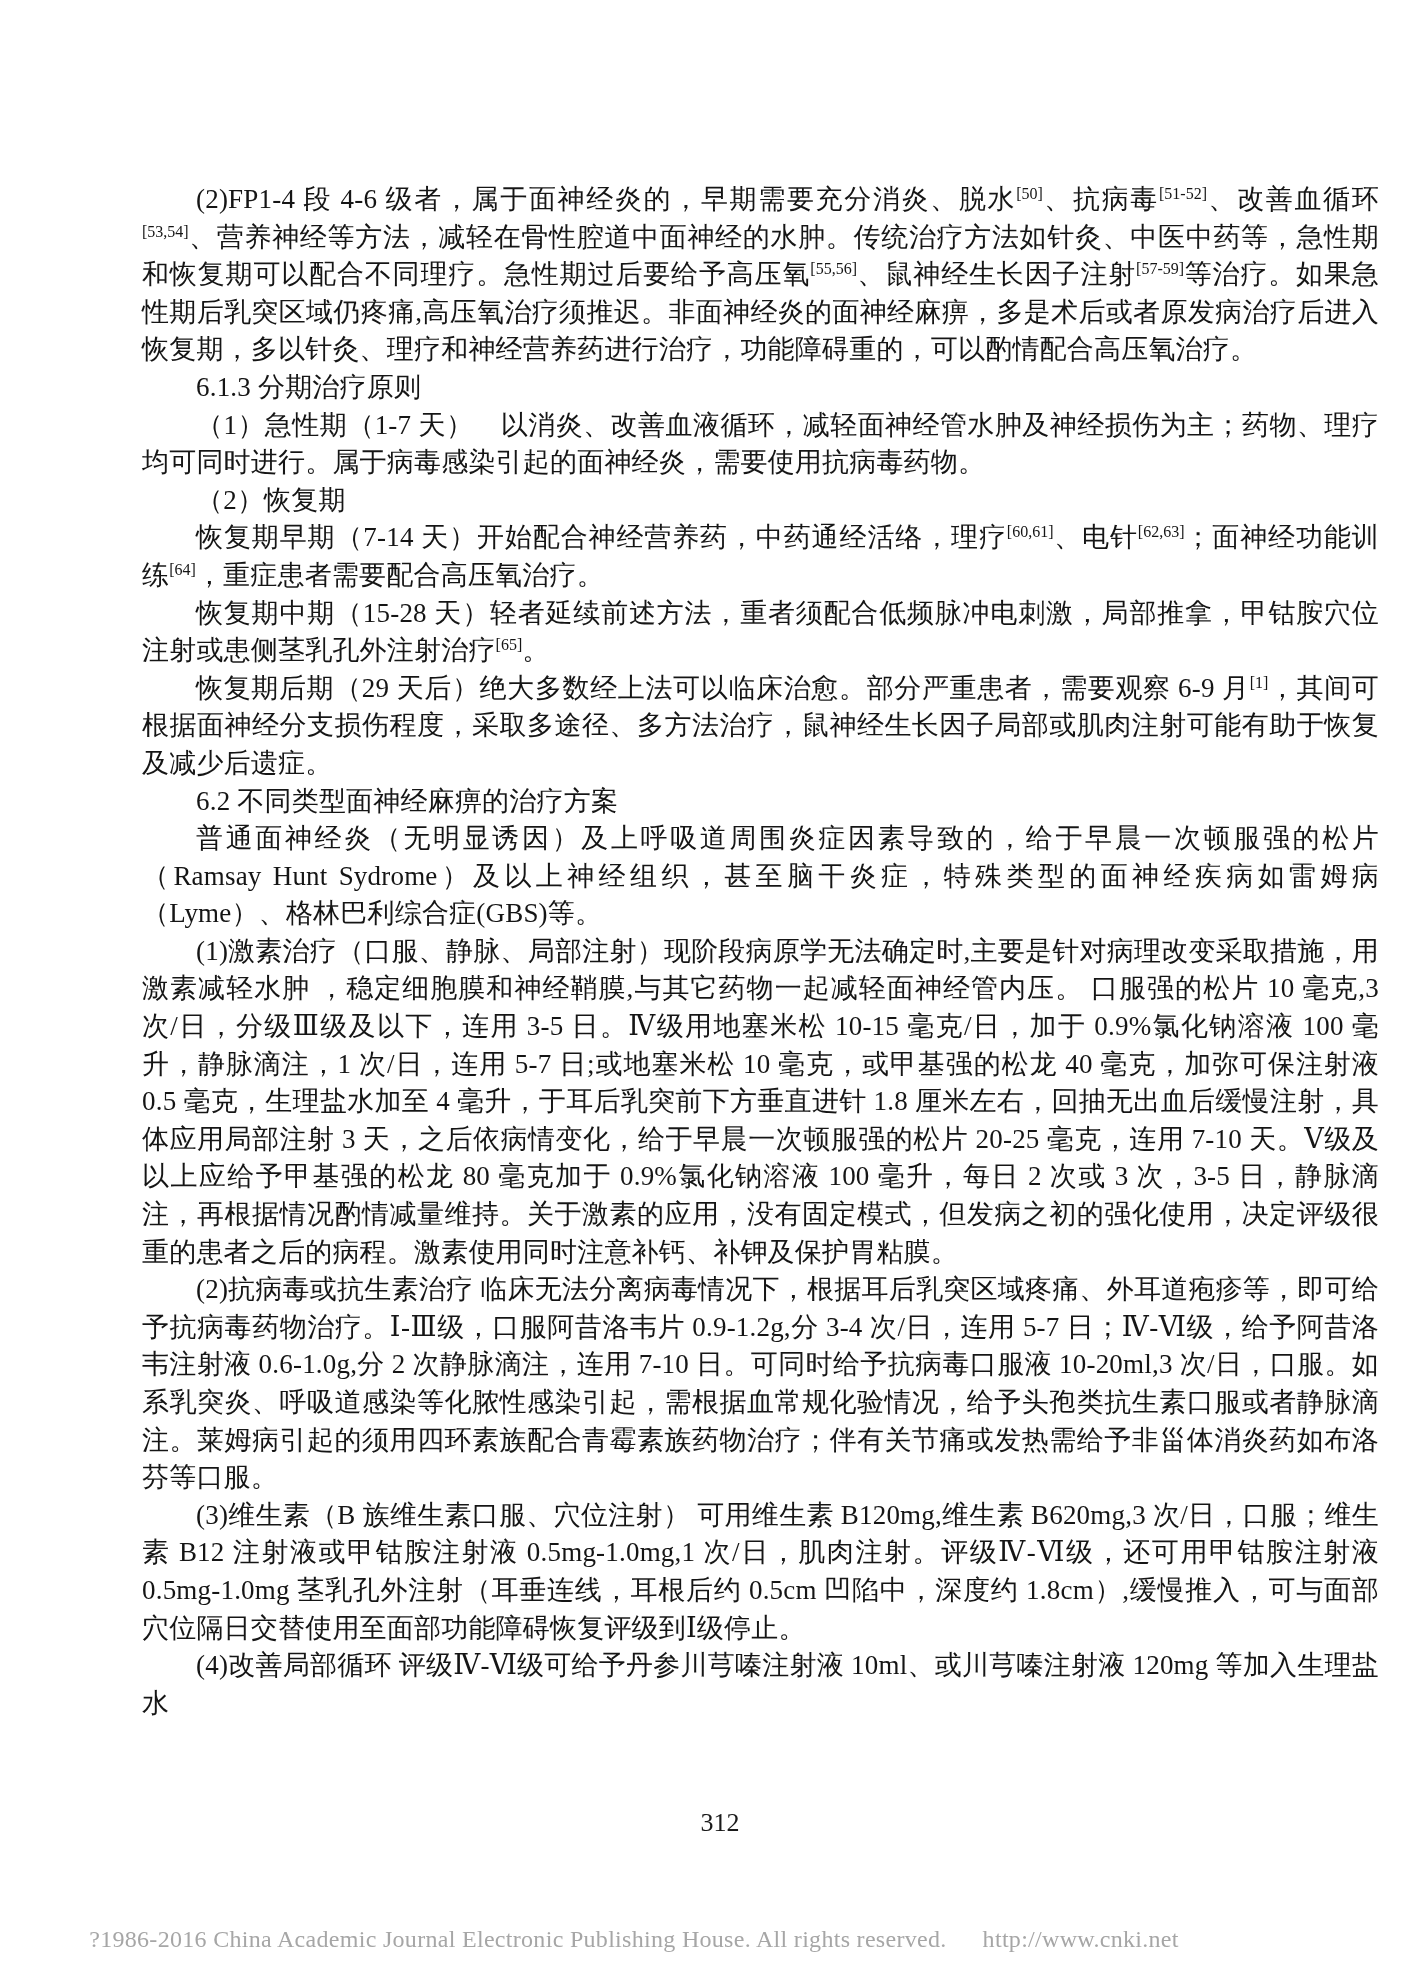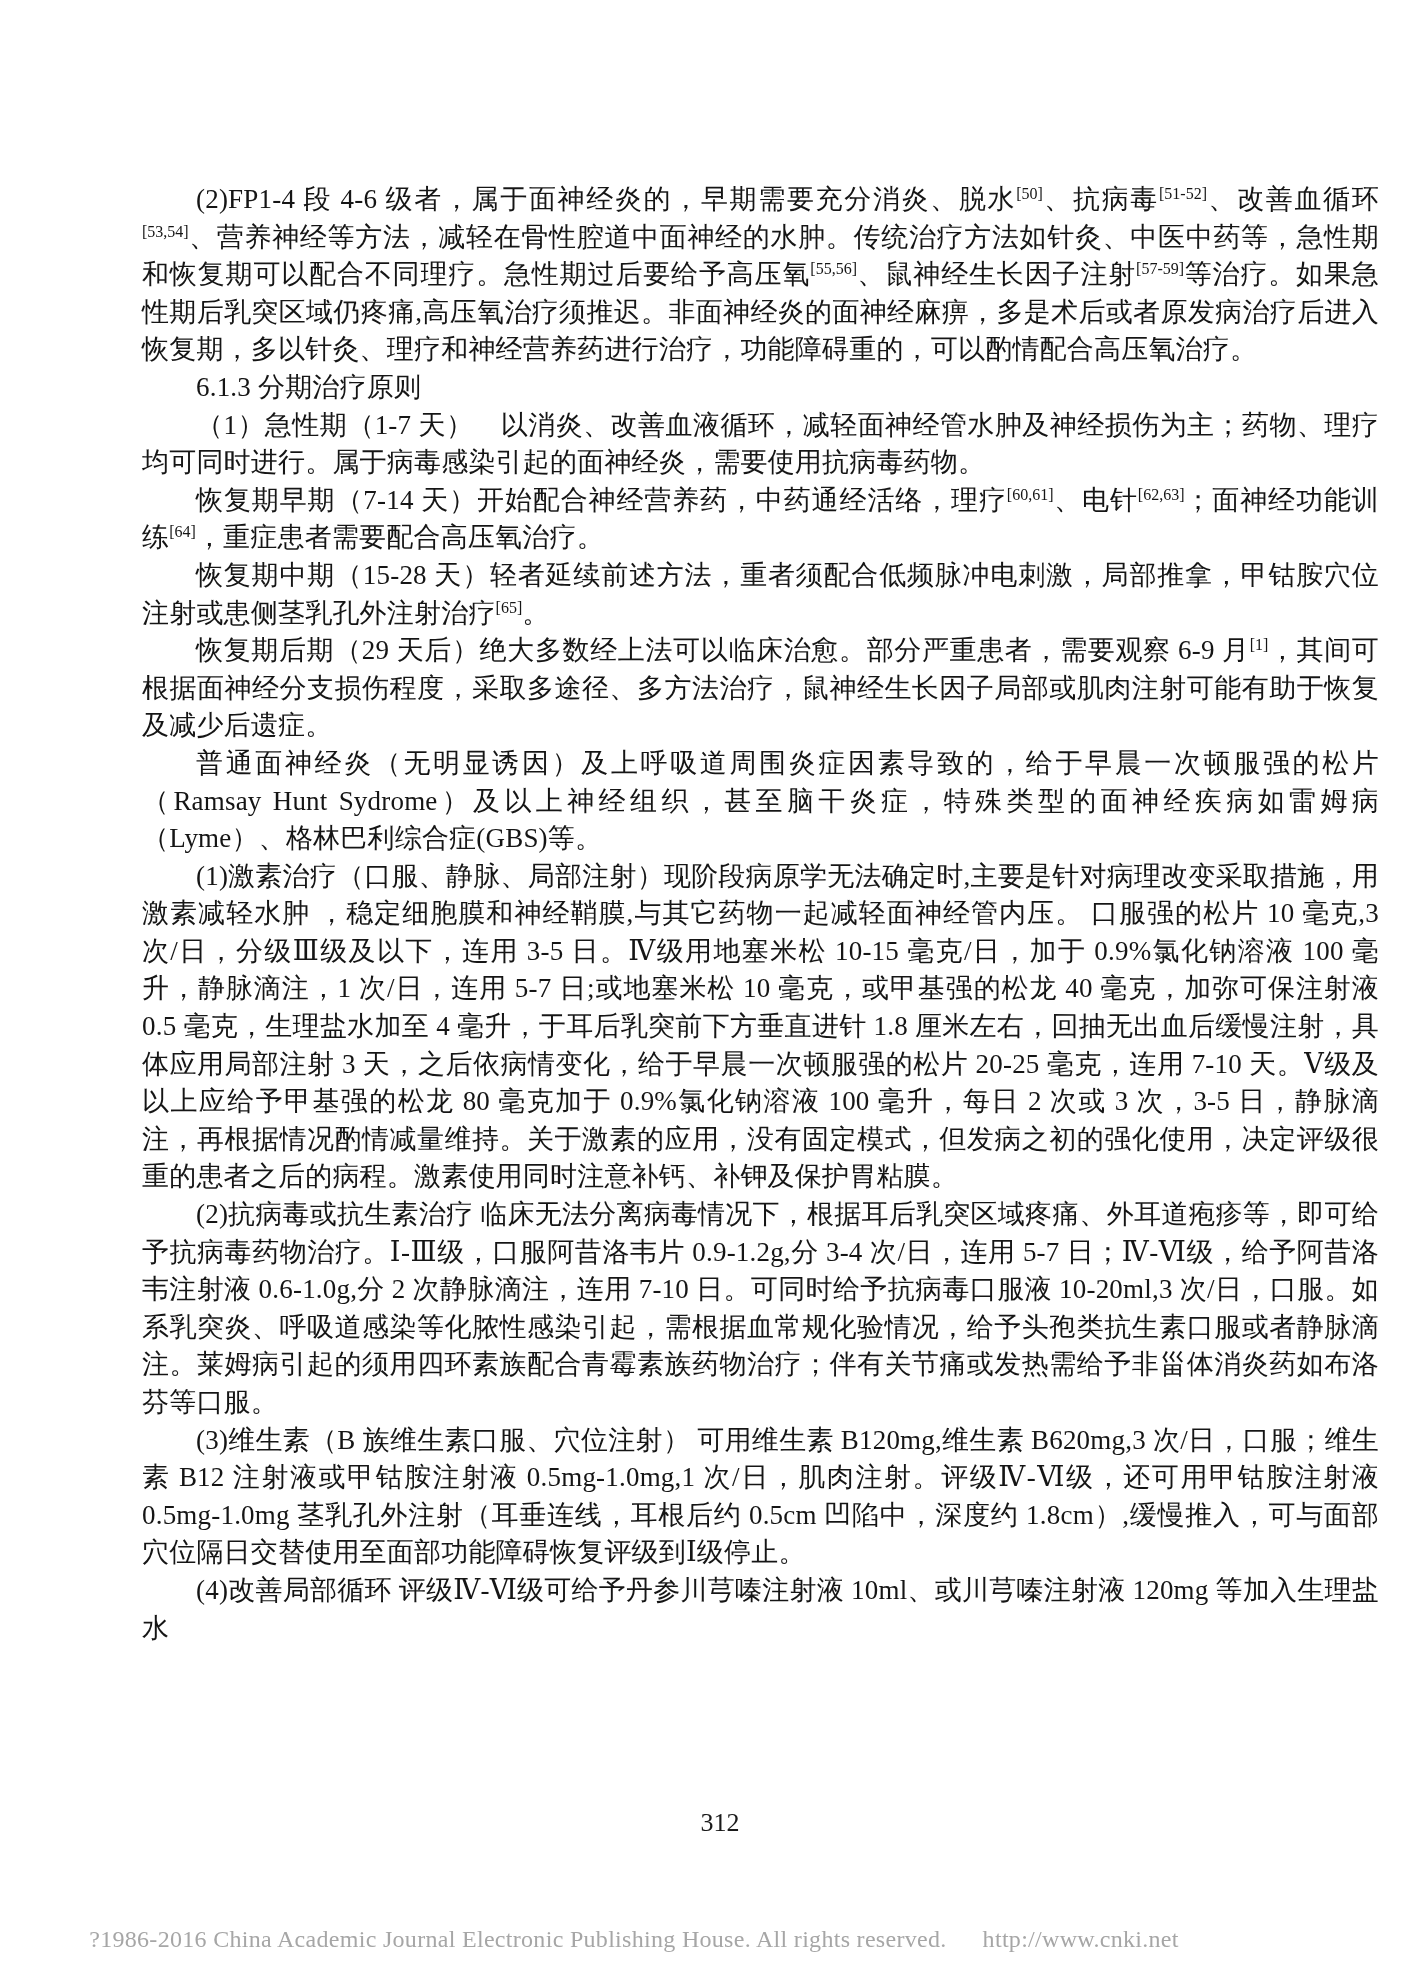--- a/index.html
+++ b/index.html
@@ -62,23 +62,25 @@
 </style>
 </head>
 <body>
 
 <div class="page">
 
   <main class="article">
       <p class="para body">(2)FP1-4 段 4-6 级者，属于面神经炎的，早期需要充分消炎、脱水<sup class="ref">[50]</sup>、抗病毒<sup class="ref">[51-52]</sup>、改善血循环<sup class="ref">[53,54]</sup>、营养神经等方法，减轻在骨性腔道中面神经的水肿。传统治疗方法如针灸、中医中药等，急性期和恢复期可以配合不同理疗。急性期过后要给予高压氧<sup class="ref">[55,56]</sup>、鼠神经生长因子注射<sup class="ref">[57-59]</sup>等治疗。如果急性期后乳突区域仍疼痛,高压氧治疗须推迟。非面神经炎的面神经麻痹，多是术后或者原发病治疗后进入恢复期，多以针灸、理疗和神经营养药进行治疗，功能障碍重的，可以酌情配合高压氧治疗。</p>
       <p class="para heading">6.1.3 分期治疗原则</p>
       <p class="para body">（1）急性期（1-7 天）　以消炎、改善血液循环，减轻面神经管水肿及神经损伤为主；药物、理疗均可同时进行。属于病毒感染引起的面神经炎，需要使用抗病毒药物。</p>
+      <p class="para body">（2）恢复期</p>
       <p class="para body">恢复期早期（7-14 天）开始配合神经营养药，中药通经活络，理疗<sup class="ref">[60,61]</sup>、电针<sup class="ref">[62,63]</sup>；面神经功能训练<sup class="ref">[64]</sup>，重症患者需要配合高压氧治疗。</p>
       <p class="para body">恢复期中期（15-28 天）轻者延续前述方法，重者须配合低频脉冲电刺激，局部推拿，甲钴胺穴位注射或患侧茎乳孔外注射治疗<sup class="ref">[65]</sup>。</p>
       <p class="para body">恢复期后期（29 天后）绝大多数经上法可以临床治愈。部分严重患者，需要观察 6-9 月<sup class="ref">[1]</sup>，其间可根据面神经分支损伤程度，采取多途径、多方法治疗，鼠神经生长因子局部或肌肉注射可能有助于恢复及减少后遗症。</p>
+      <p class="para heading">6.2 不同类型面神经麻痹的治疗方案</p>
       <p class="para body">普通面神经炎（无明显诱因）及上呼吸道周围炎症因素导致的，给于早晨一次顿服强的松片（Ramsay Hunt Sydrome）及以上神经组织，甚至脑干炎症，特殊类型的面神经疾病如雷姆病（Lyme）、格林巴利综合症(GBS)等。</p>
       <p class="para body">(1)激素治疗（口服、静脉、局部注射）现阶段病原学无法确定时,主要是针对病理改变采取措施，用激素减轻水肿 ，稳定细胞膜和神经鞘膜,与其它药物一起减轻面神经管内压。 口服强的松片 10 毫克,3 次/日，分级Ⅲ级及以下，连用 3-5 日。Ⅳ级用地塞米松 10-15 毫克/日，加于 0.9%氯化钠溶液 100 毫升，静脉滴注，1 次/日，连用 5-7 日;或地塞米松 10 毫克，或甲基强的松龙 40 毫克，加弥可保注射液 0.5 毫克，生理盐水加至 4 毫升，于耳后乳突前下方垂直进针 1.8 厘米左右，回抽无出血后缓慢注射，具体应用局部注射 3 天，之后依病情变化，给于早晨一次顿服强的松片 20-25 毫克，连用 7-10 天。Ⅴ级及以上应给予甲基强的松龙 80 毫克加于 0.9%氯化钠溶液 100 毫升，每日 2 次或 3 次，3-5 日，静脉滴注，再根据情况酌情减量维持。关于激素的应用，没有固定模式，但发病之初的强化使用，决定评级很重的患者之后的病程。激素使用同时注意补钙、补钾及保护胃粘膜。</p>
       <p class="para body">(2)抗病毒或抗生素治疗 临床无法分离病毒情况下，根据耳后乳突区域疼痛、外耳道疱疹等，即可给予抗病毒药物治疗。Ⅰ-Ⅲ级，口服阿昔洛韦片 0.9-1.2g,分 3-4 次/日，连用 5-7 日；Ⅳ-Ⅵ级，给予阿昔洛韦注射液 0.6-1.0g,分 2 次静脉滴注，连用 7-10 日。可同时给予抗病毒口服液 10-20ml,3 次/日，口服。如系乳突炎、呼吸道感染等化脓性感染引起，需根据血常规化验情况，给予头孢类抗生素口服或者静脉滴注。莱姆病引起的须用四环素族配合青霉素族药物治疗；伴有关节痛或发热需给予非甾体消炎药如布洛芬等口服。</p>
       <p class="para body">(3)维生素（B 族维生素口服、穴位注射） 可用维生素 B120mg,维生素 B620mg,3 次/日，口服；维生素 B12 注射液或甲钴胺注射液 0.5mg-1.0mg,1 次/日，肌肉注射。评级Ⅳ-Ⅵ级，还可用甲钴胺注射液 0.5mg-1.0mg 茎乳孔外注射（耳垂连线，耳根后约 0.5cm 凹陷中，深度约 1.8cm）,缓慢推入，可与面部穴位隔日交替使用至面部功能障碍恢复评级到Ⅰ级停止。</p>
       <p class="para body">(4)改善局部循环 评级Ⅳ-Ⅵ级可给予丹参川芎嗪注射液 10ml、或川芎嗪注射液 120mg 等加入生理盐水</p>
     </main>
 
   <div class="page-number">312</div>
 
   <footer class="footer">

